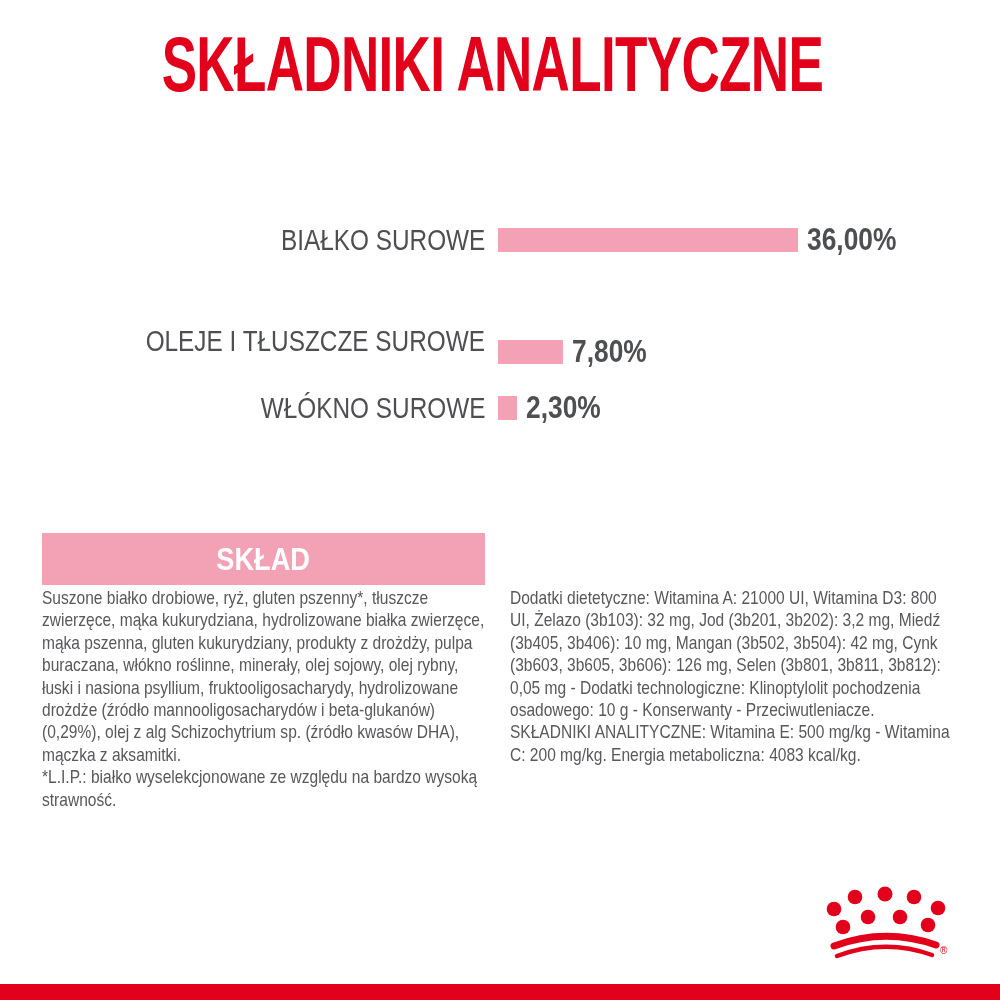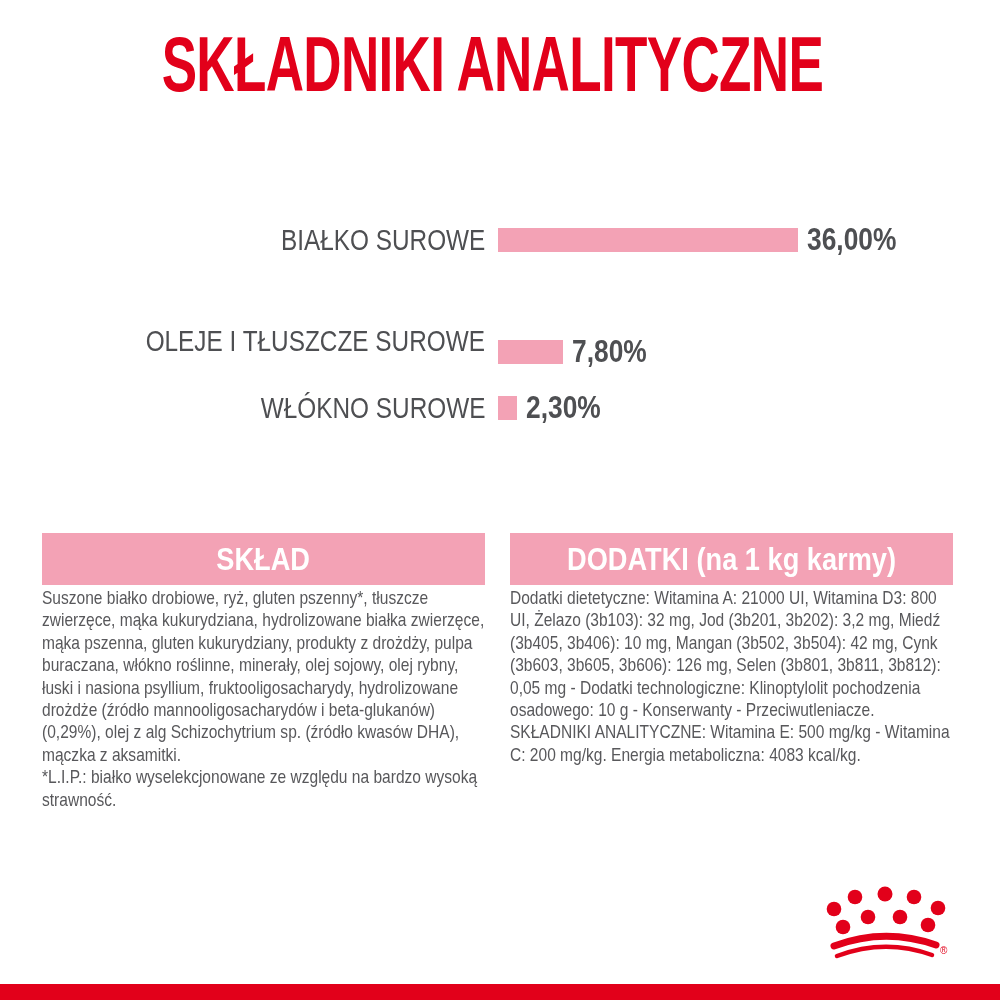--- a/index.html
+++ b/index.html
@@ -98,23 +98,20 @@
         <span class="bar-value">2,30%</span>
       </div>
     </div>
 
 
   </div>
 
   <div class="band band-left">
     <span class="band-title">SKŁAD</span>
   </div>
-  <div class="band band-right">
-    <span class="band-title">DODATKI (na 1 kg karmy)</span>
-  </div>
 
   <div class="text-col text-col-left">
     <div>Suszone białko drobiowe, ryż, gluten pszenny*, tłuszcze zwierzęce, mąka kukurydziana, hydrolizowane białka zwierzęce, mąka pszenna, gluten kukurydziany, produkty z drożdży, pulpa buraczana, włókno roślinne, minerały, olej sojowy, olej rybny, łuski i nasiona psyllium, fruktooligosacharydy, hydrolizowane drożdże (źródło mannooligosacharydów i beta-glukanów) (0,29%), olej z alg Schizochytrium sp. (źródło kwasów DHA), mączka z aksamitki.</div>
     <div>*L.I.P.: białko wyselekcjonowane ze względu na bardzo wysoką strawność.</div>
   </div>
 
   <div class="text-col text-col-right">
     <div>Dodatki dietetyczne: Witamina A: 21000 UI, Witamina D3: 800 UI, Żelazo (3b103): 32 mg, Jod (3b201, 3b202): 3,2 mg, Miedź (3b405, 3b406): 10 mg, Mangan (3b502, 3b504): 42 mg, Cynk (3b603, 3b605, 3b606): 126 mg, Selen (3b801, 3b811, 3b812): 0,05 mg - Dodatki technologiczne: Klinoptylolit pochodzenia osadowego: 10 g - Konserwanty - Przeciwutleniacze.</div>
     <div>SKŁADNIKI ANALITYCZNE: Witamina E: 500 mg/kg - Witamina C: 200 mg/kg. Energia metaboliczna: 4083 kcal/kg.</div>
   </div>

